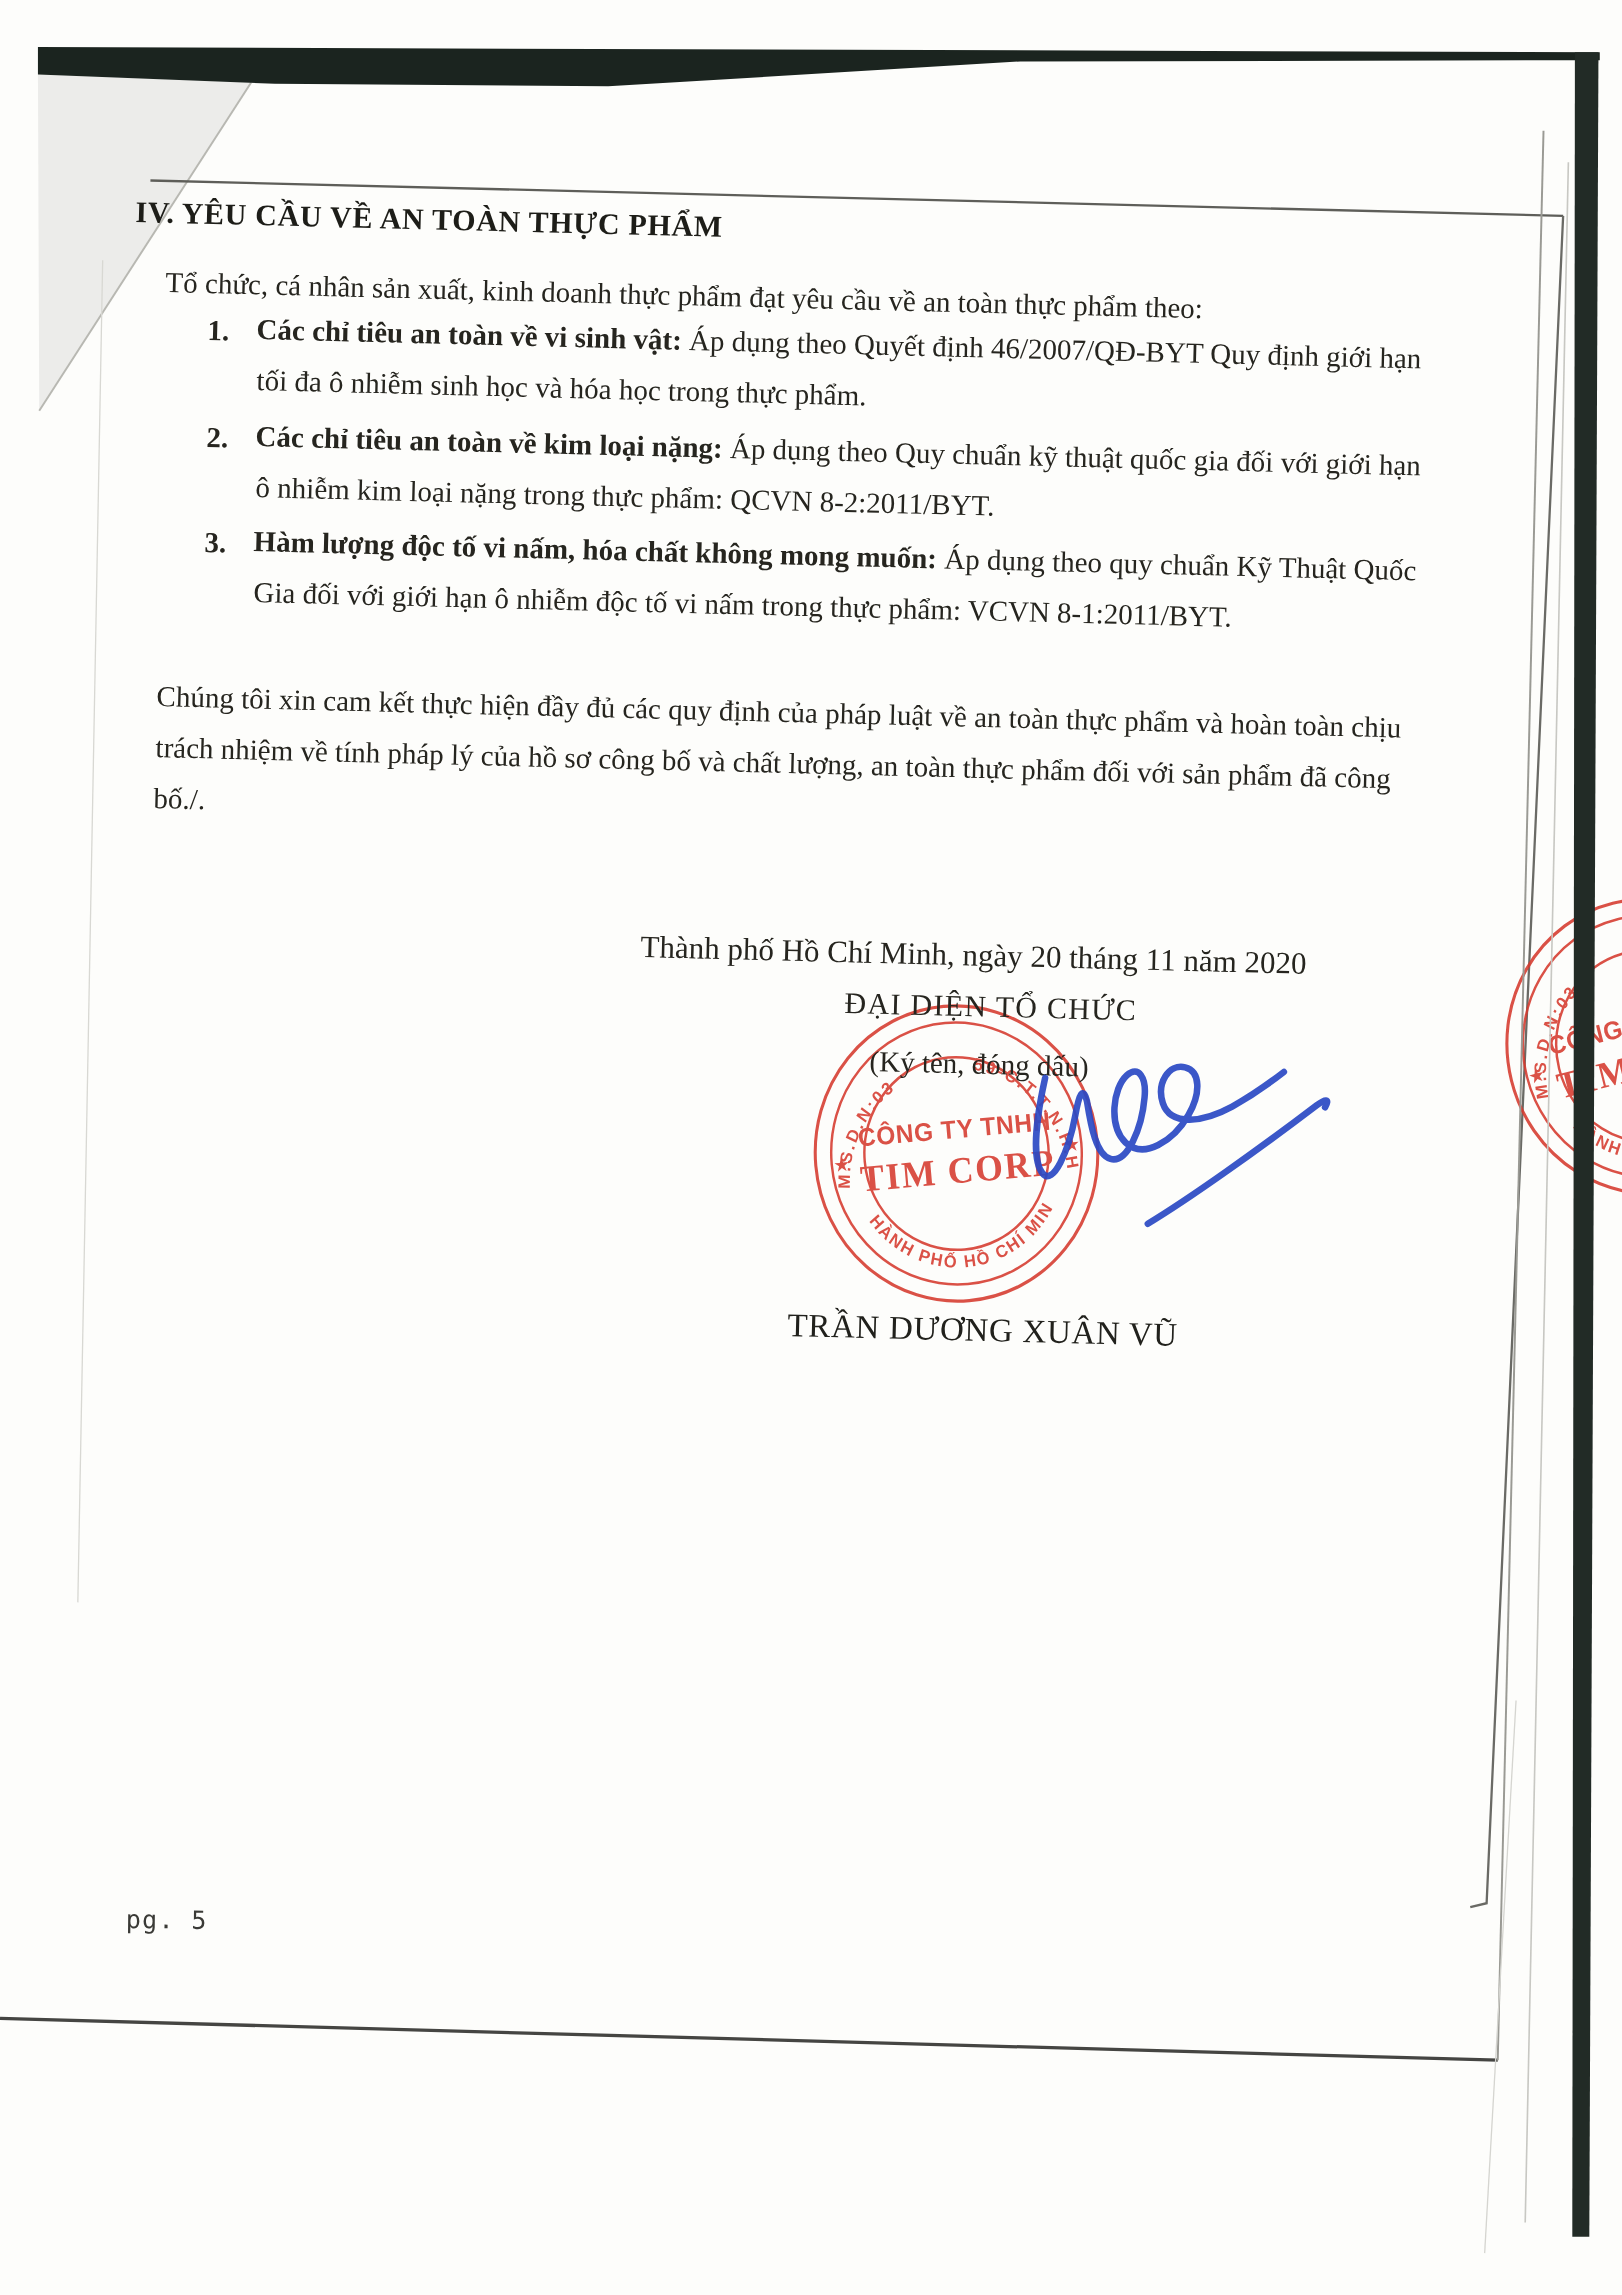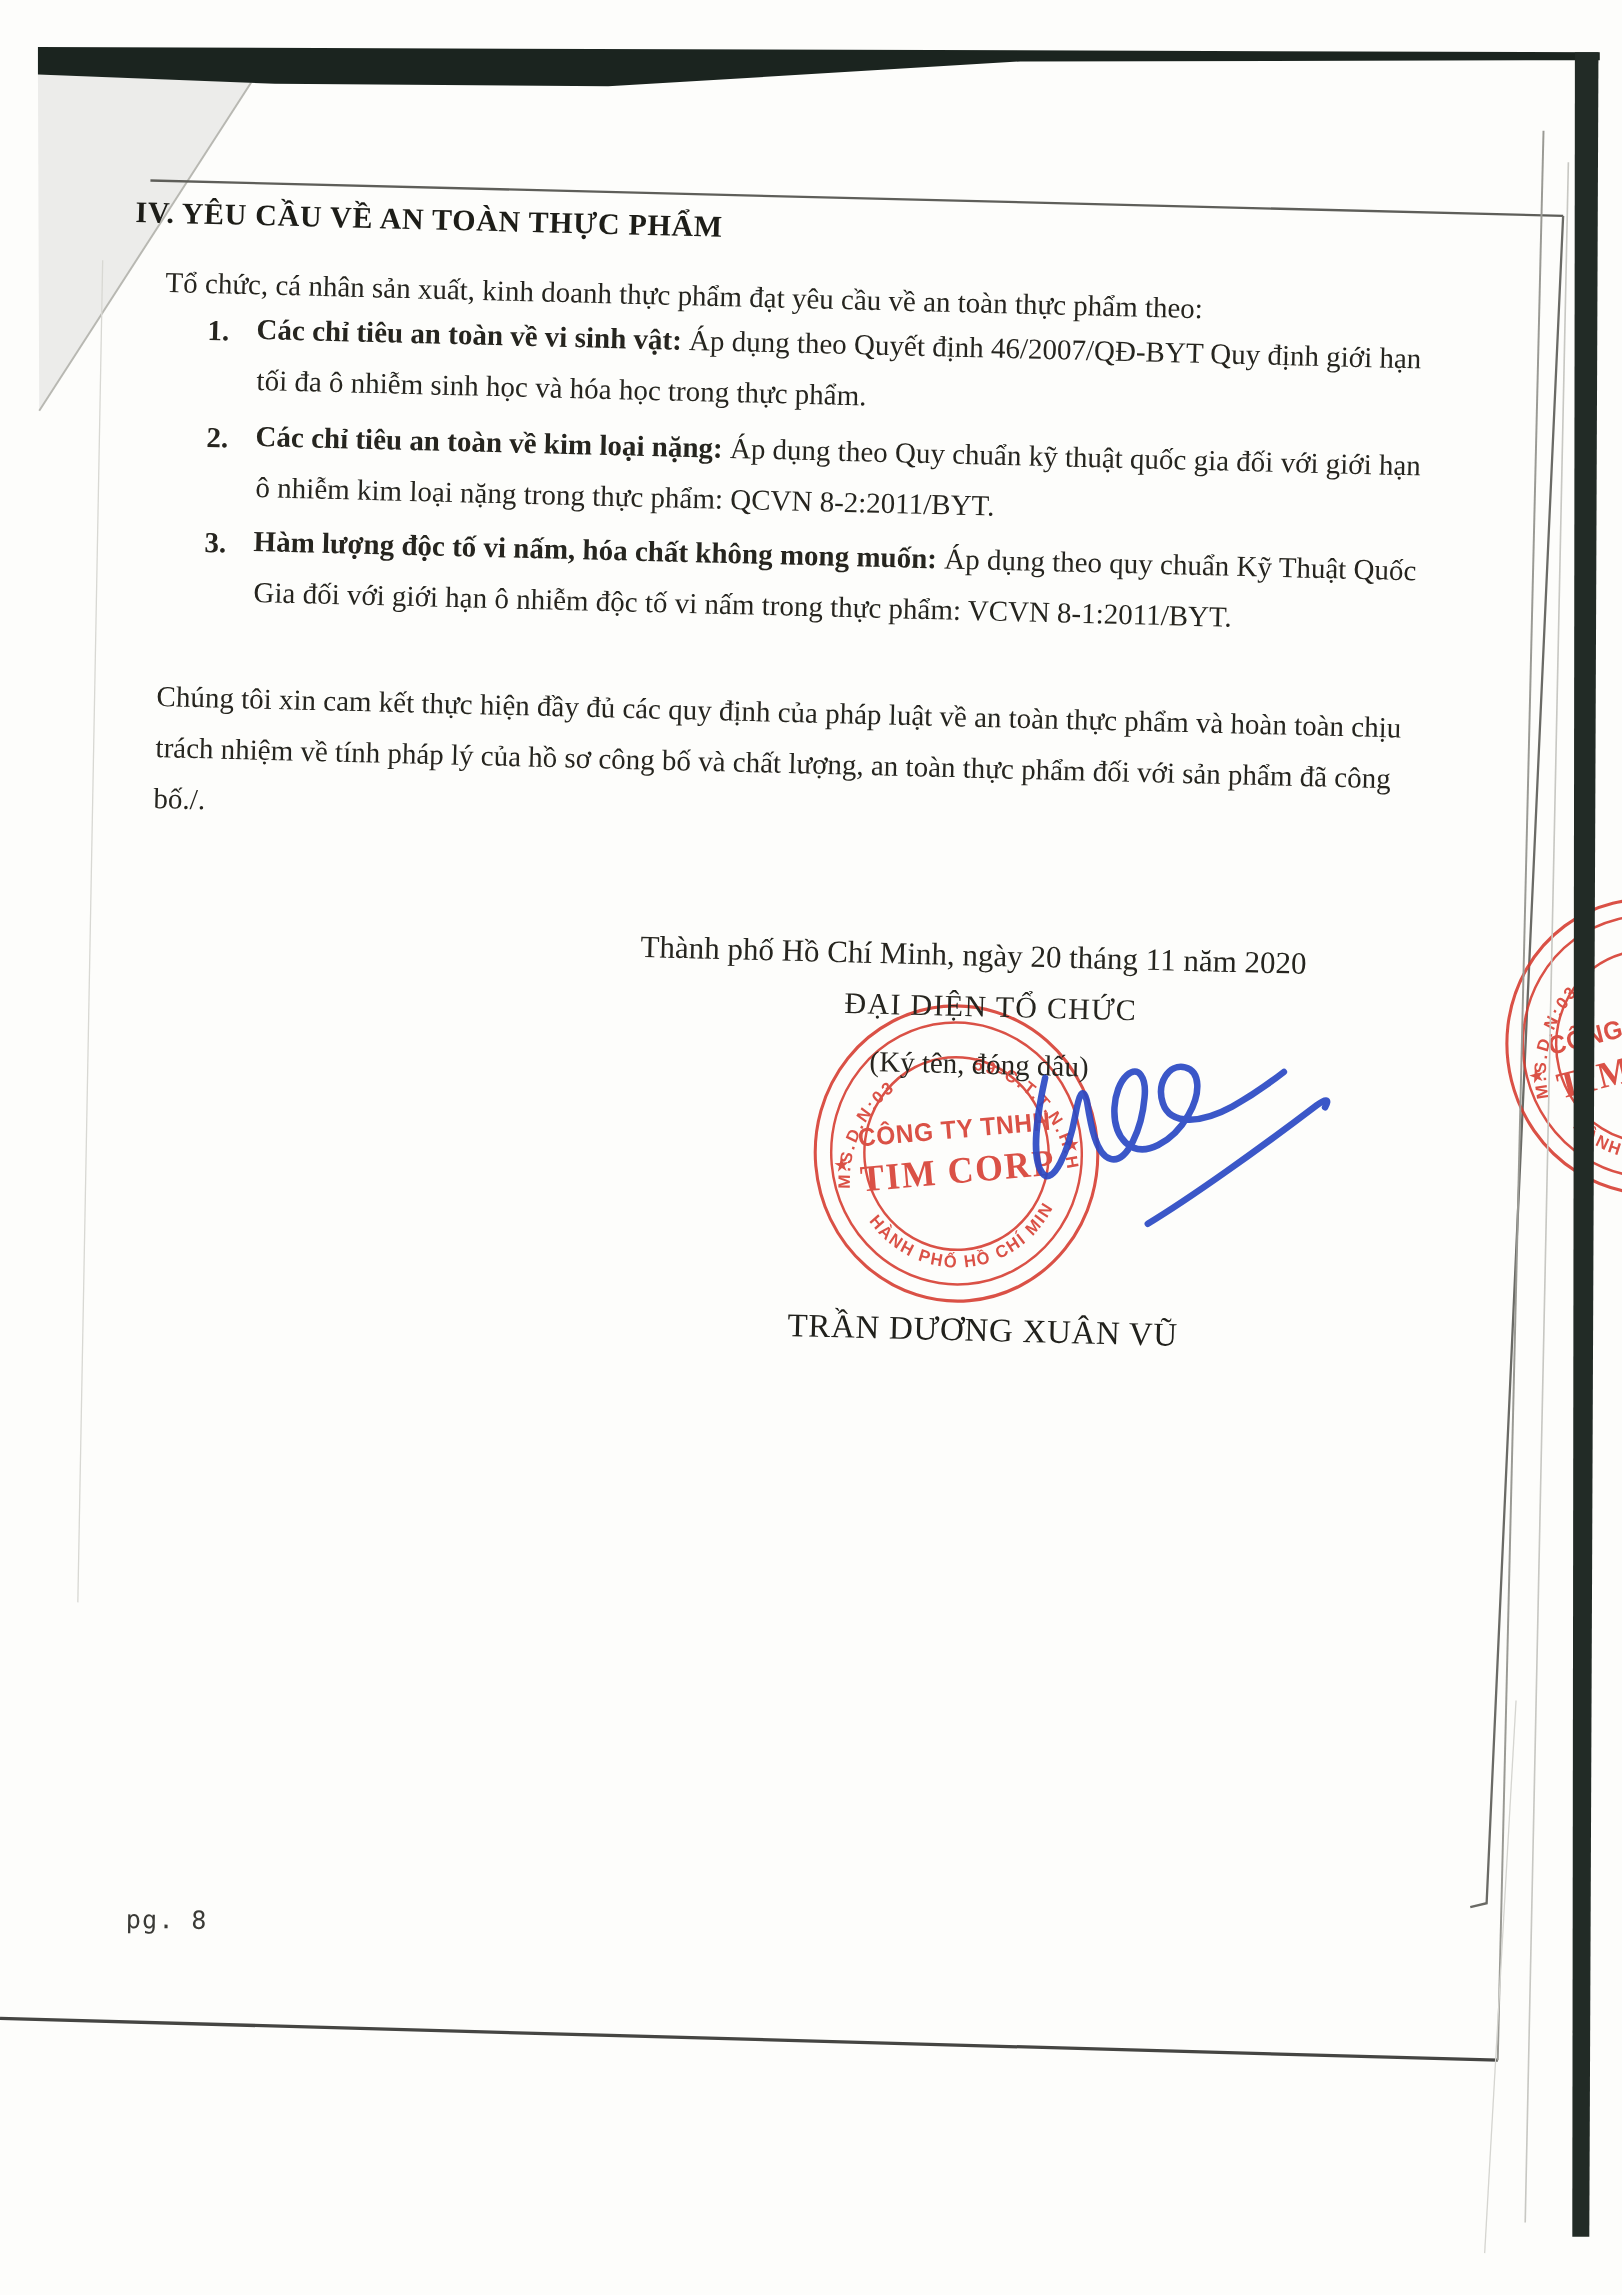--- a/index.html
+++ b/index.html
@@ -106,21 +106,21 @@
 
   <div class="txt body-line" style="left:157px;top:680px;">Chúng tôi xin cam kết thực hiện đầy đủ các quy định của pháp luật về an toàn thực phẩm và hoàn toàn chịu</div>
   <div class="txt body-line" style="left:156px;top:731px;">trách nhiệm về tính pháp lý của hồ sơ công bố và chất lượng, an toàn thực phẩm đối với sản phẩm đã công</div>
   <div class="txt body-line" style="left:154px;top:782px;">bố./.</div>
 
   <div class="txt date-line" style="left:641px;top:929px;">Thành phố Hồ Chí Minh, ngày 20 tháng 11 năm 2020</div>
   <div class="txt rep" style="left:845px;top:986px;">ĐẠI DIỆN TỔ CHỨC</div>
   <div class="txt kyten" style="left:870px;top:1045px;">(Ký tên, đóng dấu)</div>
   <div class="txt name" style="left:788px;top:1307px;">TRẦN DƯƠNG XUÂN VŨ</div>
 
-  <div class="txt pagenum" style="left:126px;top:1905px;">pg. 8</div>
+  <div class="txt pagenum" style="left:126px;top:1905px;">pg. 5</div>
 </div>
 
 <svg class="layer" width="1622" height="2295" viewBox="0 0 2480 3509" style="z-index:8;">
   <g fill="none" stroke="#2b49c4" stroke-width="10" stroke-linecap="round" opacity="0.92">
     <path d="M1598,1648 C1586,1702 1576,1772 1594,1794 C1610,1814 1634,1760 1644,1706
          C1650,1672 1656,1660 1662,1684 C1668,1722 1676,1766 1698,1772
          C1724,1779 1746,1724 1750,1678 C1753,1648 1741,1628 1723,1644
          C1701,1664 1695,1722 1721,1747 C1749,1773 1794,1745 1817,1705
          C1836,1672 1836,1638 1812,1632 C1787,1626 1768,1656 1778,1687
          C1790,1723 1840,1716 1884,1692 C1916,1674 1945,1653 1963,1639"></path>

